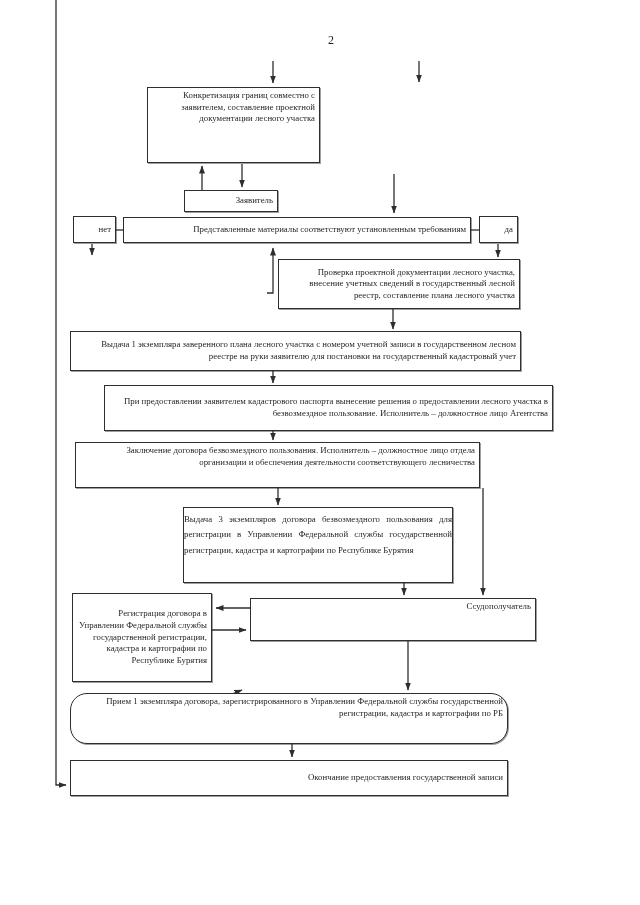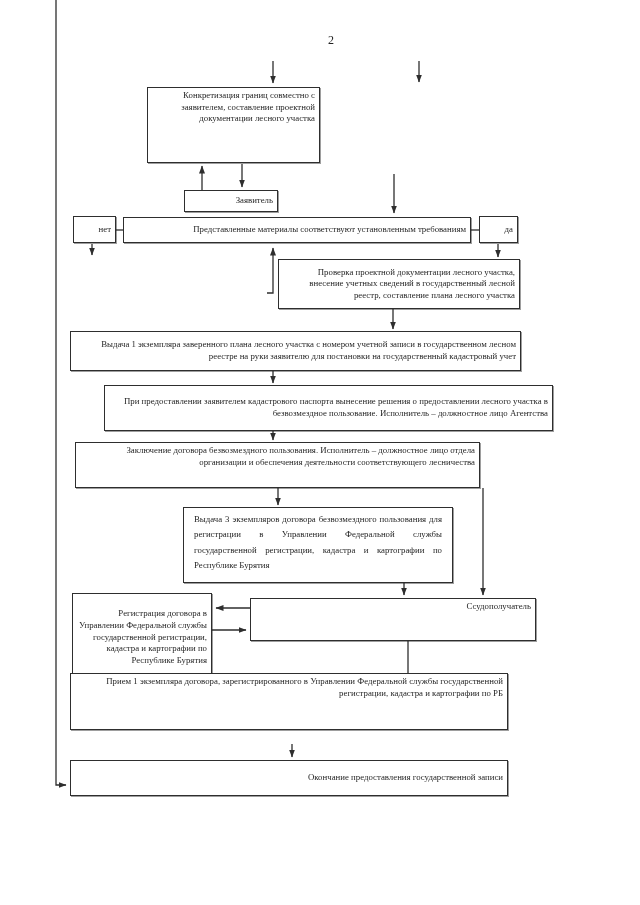--- a/index.html
+++ b/index.html
@@ -24,21 +24,21 @@
     display:flex;
     flex-direction:column;
     justify-content:center;
     color:#262626;
   }
   .fbox.top{justify-content:flex-start;}
   .fbox.justify{
     text-align:justify;
     justify-content:flex-start;
     line-height:1.75;
-    padding:4px 10px;
+    padding:4px 0;
   }
   .pagenum{
     position:absolute;
     left:328px;top:33px;
     font-size:12px;
     color:#222;
   }
   svg.wires{
     position:absolute;left:0;top:0;
     pointer-events:none;
@@ -102,17 +102,17 @@
   <div class="fbox" style="left:72px;top:385px;width:449px;height:46px;margin-left:32px;">При предоставлении заявителем кадастрового паспорта вынесение решения о предоставлении лесного участка в безвозмездное пользование. Исполнитель – должностное лицо Агентства</div>
 
   <div class="fbox top" style="left:75px;top:442px;width:405px;height:46px;">Заключение договора безвозмездного пользования. Исполнитель – должностное лицо отдела организации и обеспечения деятельности соответствующего лесничества</div>
 
   <div class="fbox justify" style="left:183px;top:507px;width:270px;height:76px;">Выдача 3 экземпляров договора безвозмездного пользования для регистрации в Управлении Федеральной службы государственной регистрации, кадастра и картографии по Республике Бурятия</div>
 
   <div class="fbox" style="left:72px;top:593px;width:140px;height:89px;">Регистрация договора в Управлении Федеральной службы государственной регистрации, кадастра и картографии по Республике Бурятия</div>
 
   <div class="fbox top" style="left:250px;top:598px;width:286px;height:43px;">Ссудополучатель</div>
 
-  <div class="fbox top" style="left:70px;top:673px;width:438px;height:57px;">Прием 1 экземпляра договора, зарегистрированного в Управлении Федеральной службы государственной регистрации, кадастра и картографии по РБ</div>
+  <div class="fbox top" style="left:70px;top:693px;width:438px;height:51px;border-radius:17px;">Прием 1 экземпляра договора, зарегистрированного в Управлении Федеральной службы государственной регистрации, кадастра и картографии по РБ</div>
 
   <div class="fbox" style="left:70px;top:760px;width:438px;height:36px;">Окончание предоставления государственной записи</div>
 
 </div>
 
 </body></html>

